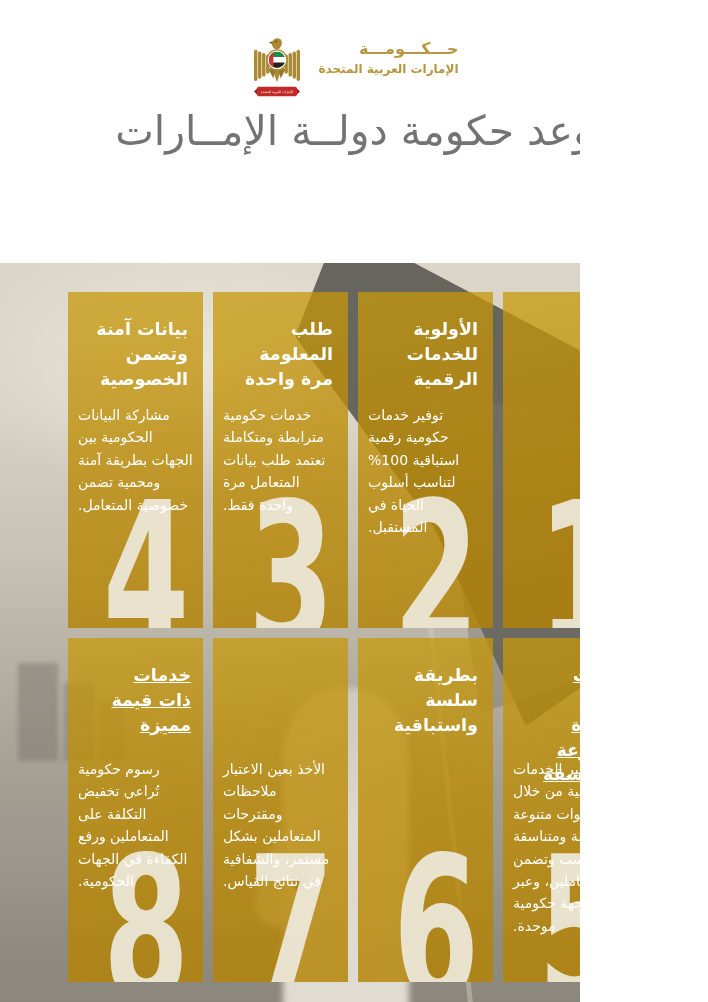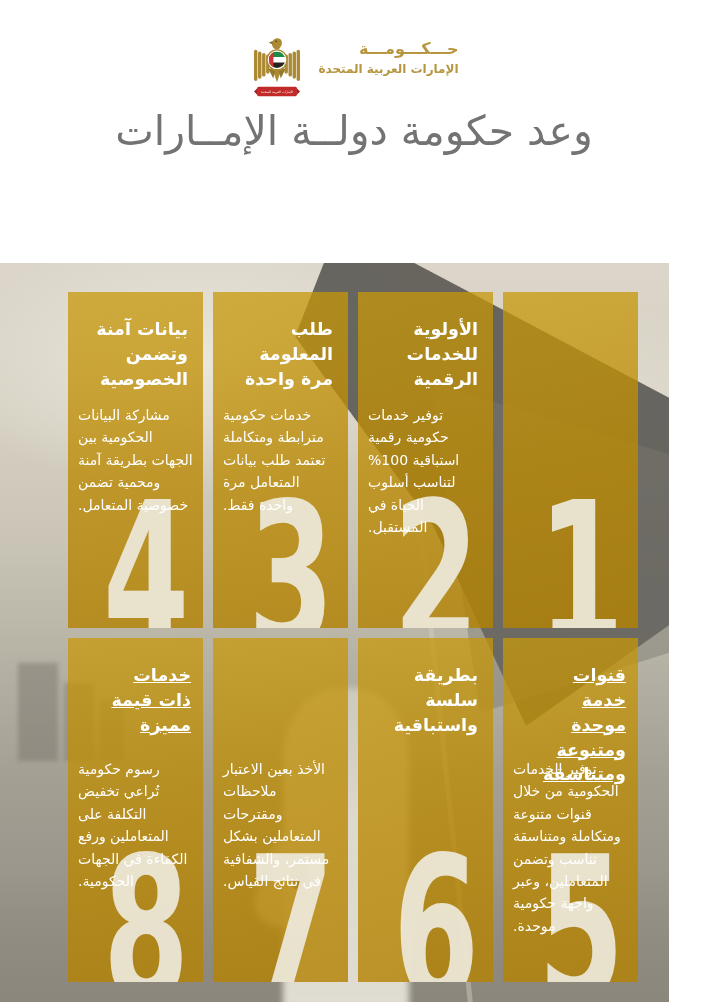--- a/index.html
+++ b/index.html
@@ -1,17 +1,17 @@
 <!DOCTYPE html>
 <html><head>
 <meta charset="utf-8">
 <style>
   html,body{margin:0;padding:0;background:#ffffff;}
   .poster{
-    position:relative;width:669px;height:1002px;overflow:hidden;
+    position:relative;width:580px;height:1002px;overflow:hidden;
     font-family:"DejaVu Sans",sans-serif;background:#ffffff;
   }
 
   
   .header{position:absolute;left:0;top:0;width:708px;height:263px;background:#ffffff;z-index:5;}
   .logo-row{display:flex;justify-content:center;align-items:flex-start;gap:13px;padding-top:27px;}
   .emblem{width:56px;height:78px;flex:0 0 auto;}
   .gov-text{padding-top:13px;text-align:right;direction:rtl;color:#b6963f;}
   .gov-line1{font-size:16px;font-weight:bold;line-height:1.15;}
   .gov-line2{font-size:12px;font-weight:bold;margin-top:4px;}

